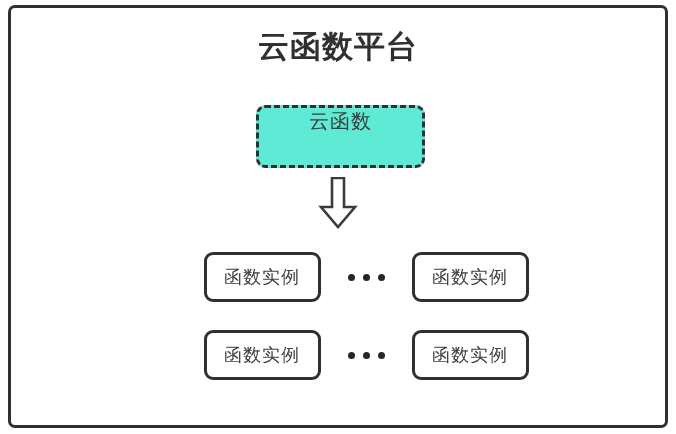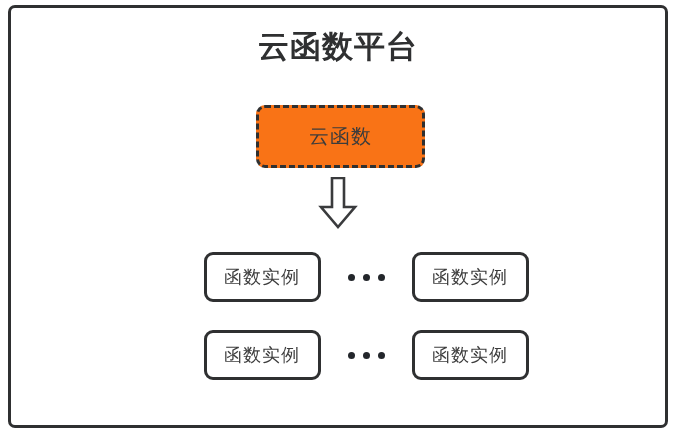--- a/index.html
+++ b/index.html
@@ -52,23 +52,23 @@
   
   .function-box {
     position: absolute;
     left: 256px;
     top: 105px;
     width: 169px;
     height: 63px;
     box-sizing: border-box;
     border: 3px dashed #2f3031;
     border-radius: 9px;
-    background: #f97316;
+    background: #5eead4;
     display: flex;
-    align-items: center;
+    align-items: flex-start;
     justify-content: center;
   }
   .function-box-label {
     font-size: 20px;
     color: #3c3c3c;
     letter-spacing: 1px;
     white-space: nowrap;
   }
 
   

